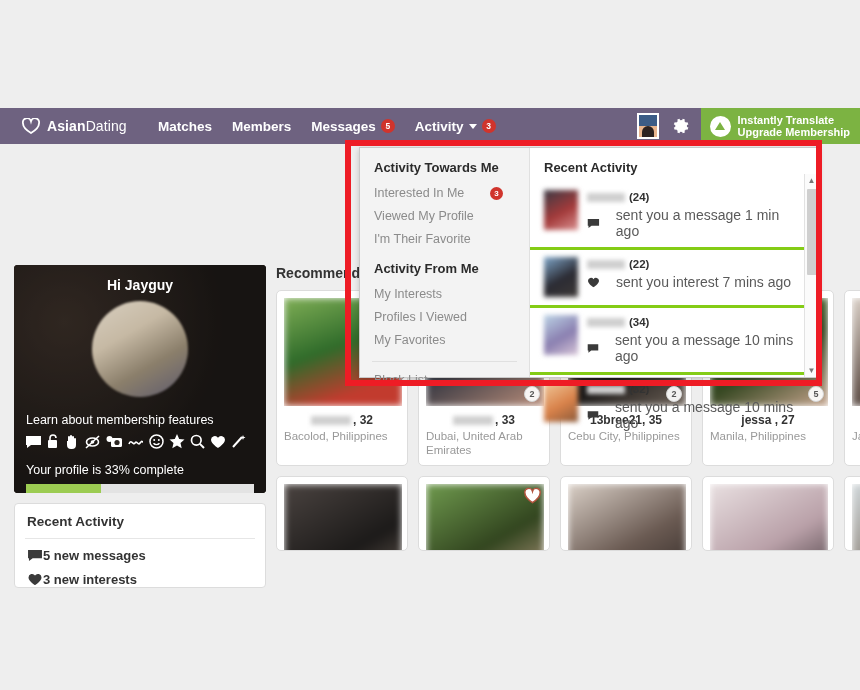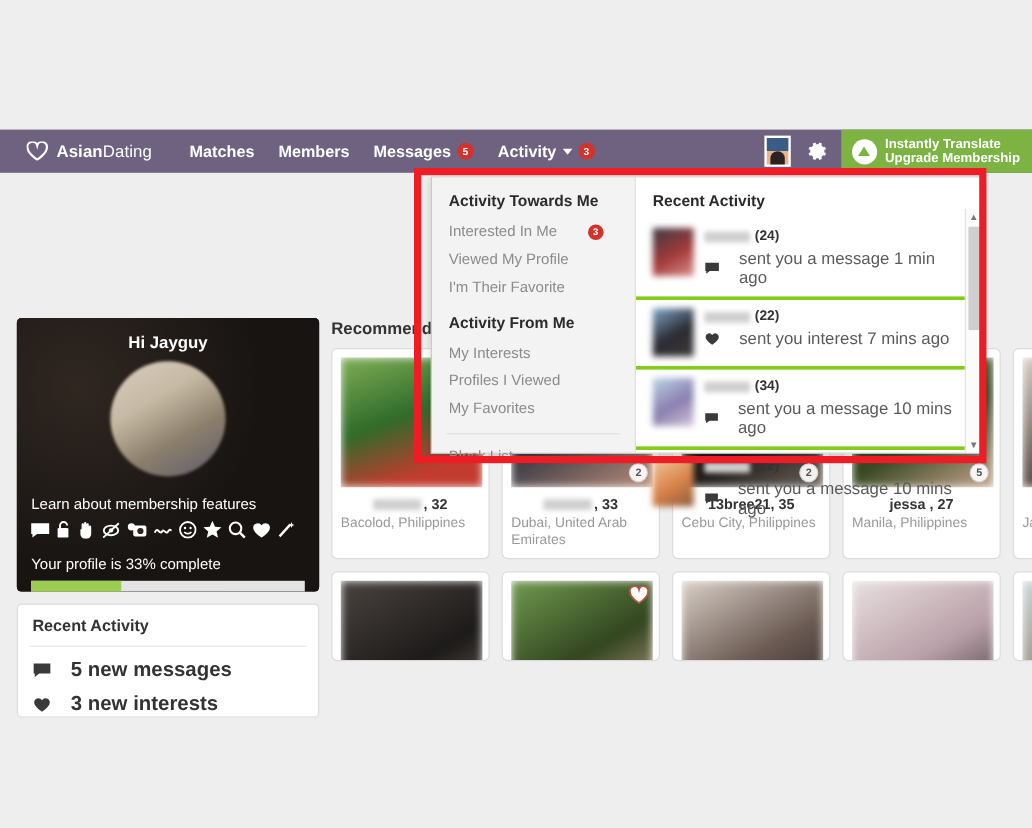--- a/index.html
+++ b/index.html
@@ -79,21 +79,21 @@
   .complete-txt { position:relative; color:#fff; font-size:12.5px; font-weight:400; padding:14px 0 0 12px; }
   .progress-outer { position:relative; margin:7px 12px 0; height:11px; background:#e3e3e3; }
   .progress-inner { height:11px; background:#9ccc52; }
 
   .recent-box {
     margin-top:10px; width:252px; background:#fff; border:1px solid #dcdcdc;
     border-radius:4px; padding: 10px 0 0 0;
   }
   .recent-title { font-size:13.5px; font-weight:700; color:#333; padding:0 12px 9px; }
   .recent-divider { height:1px; background:#e6e6e6; margin:0 10px; }
-  .recent-row { display:flex; align-items:center; gap:16px; padding:9px 12px 0 12px; font-size:17px; font-weight:700; color:#333; }
+  .recent-row { display:flex; align-items:center; gap:0; padding:9px 12px 0 12px; font-size:13px; font-weight:700; color:#333; }
 
   
   #main { position:absolute; left:276px; top:157px; width:584px; }
   .rec-heading { font-size:14px; font-weight:700; color:#333; margin-bottom:9px; }
   .card-grid { display:flex; gap:10px; }
   .pcard {
     width:132px; background:#fff; border:1px solid #dcdcdc; border-radius:5px;
     padding:7px 7px 8px; flex:none;
   }
   .pcard .thumb { position:relative; width:118px; height:108px; overflow:hidden; }

